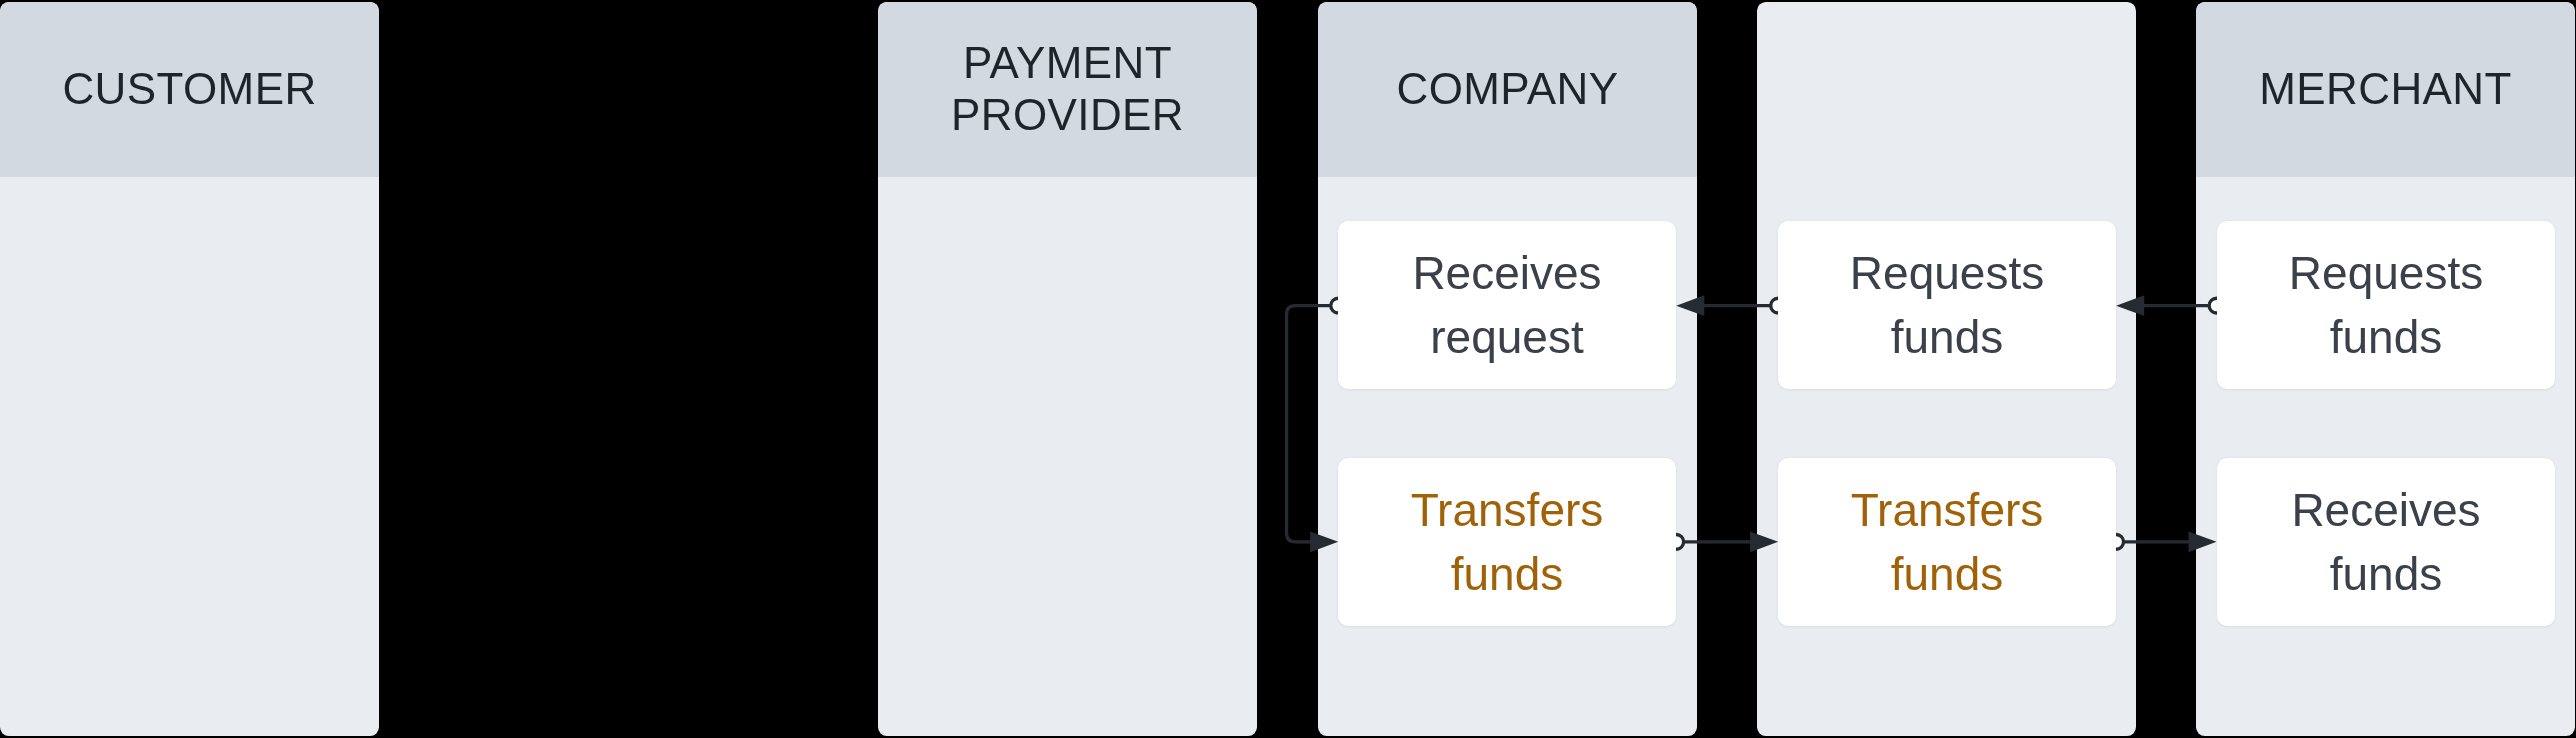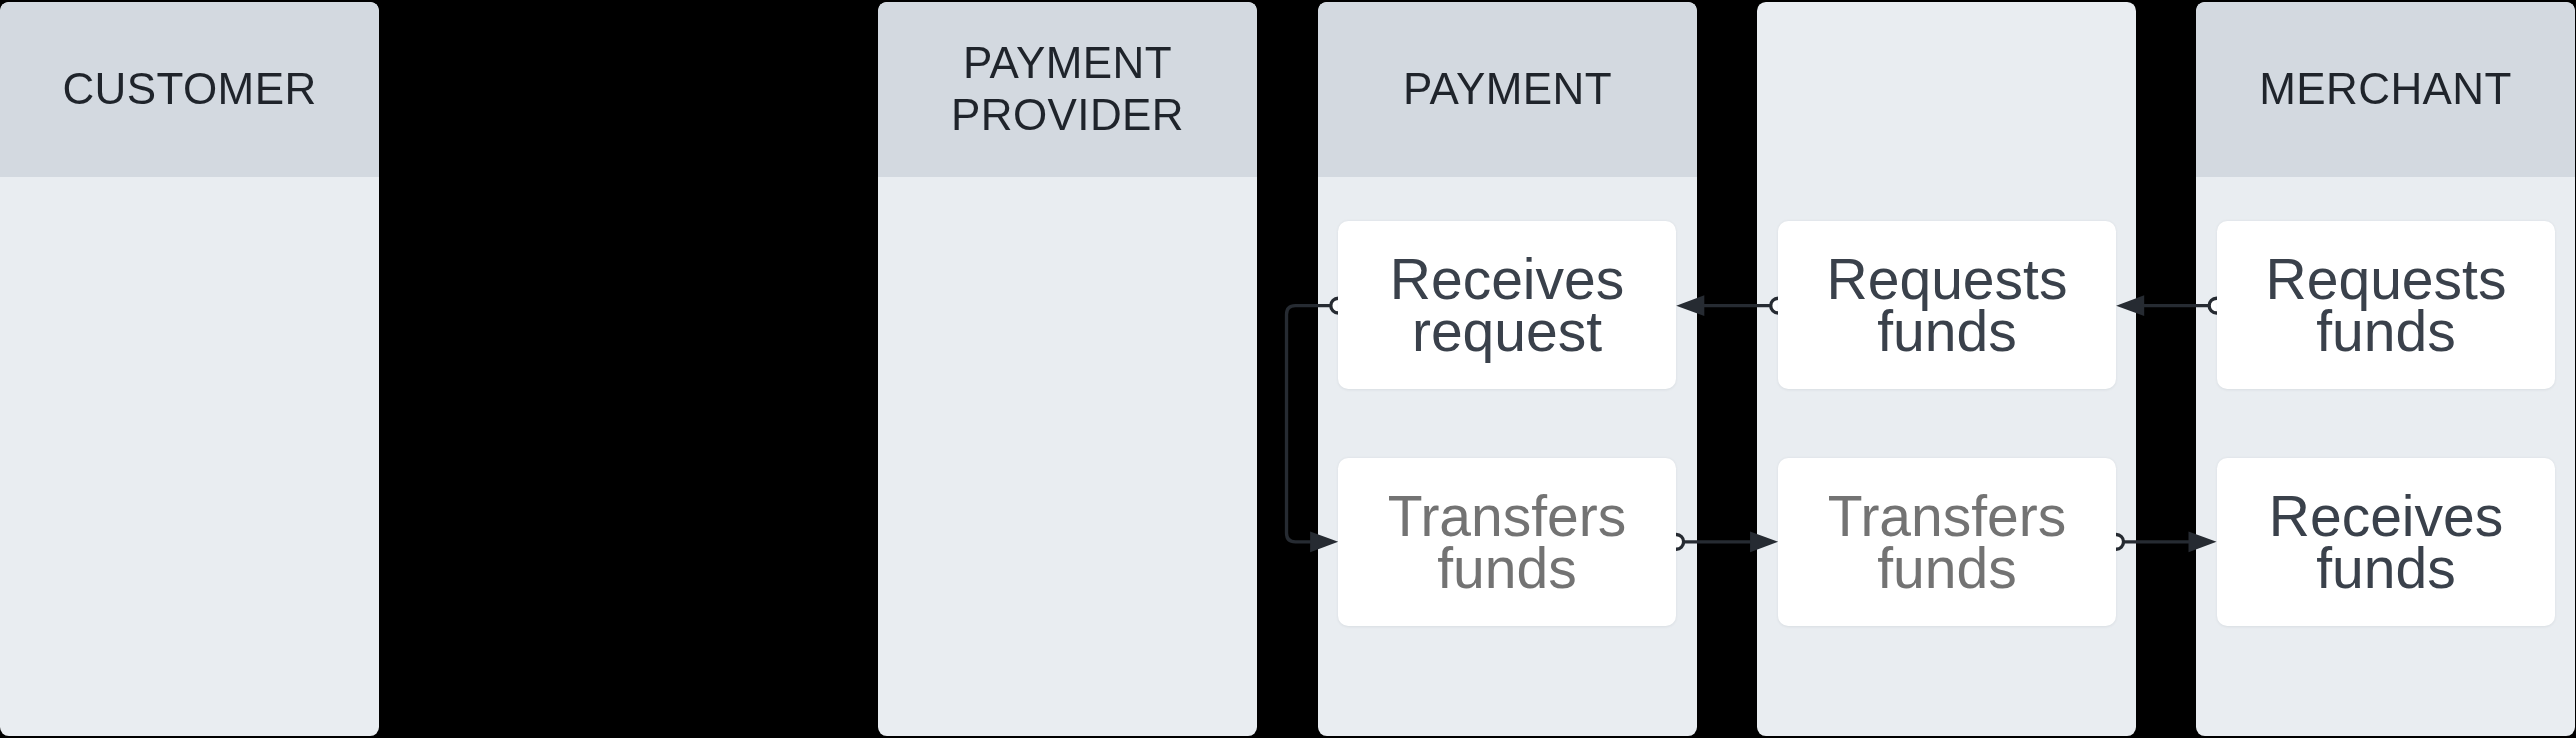--- a/index.html
+++ b/index.html
@@ -56,26 +56,26 @@
     border-radius: 10.3px;
     box-shadow: 0 0.7px 3px rgba(20, 30, 45, 0.07);
     display: flex;
     align-items: center;
     justify-content: center;
     text-align: center;
     padding: 0 22px;
     box-sizing: border-box;
   }
   .node-label {
-    font-size: 57px;
-    line-height: 52px;
+    font-size: 46px;
+    line-height: 64px;
     color: #3a414b;
   }
   .node.em .node-label {
-    color: #737373;
+    color: #a16207;
   }
   .connectors {
     position: absolute;
     left: 0; top: 0;
     pointer-events: none;
   }
   .connectors path {
     fill: none;
     stroke: #262b32;
     stroke-width: 4.5;
@@ -105,21 +105,21 @@
 
   <div class="lane" style="left:878px">
     <div class="lane-header">
       <span class="lane-title">PAYMENT PROVIDER</span>
     </div>
     <div class="lane-body"></div>
   </div>
 
   <div class="lane" style="left:1318px">
     <div class="lane-header">
-      <span class="lane-title">PAYMENT</span>
+      <span class="lane-title">COMPANY</span>
     </div>
     <div class="lane-body"></div>
   </div>
 
   <div class="lane" style="left:1757px">
     <div class="lane-body"></div>
   </div>
 
   <div class="lane" style="left:2196px">
     <div class="lane-header">

